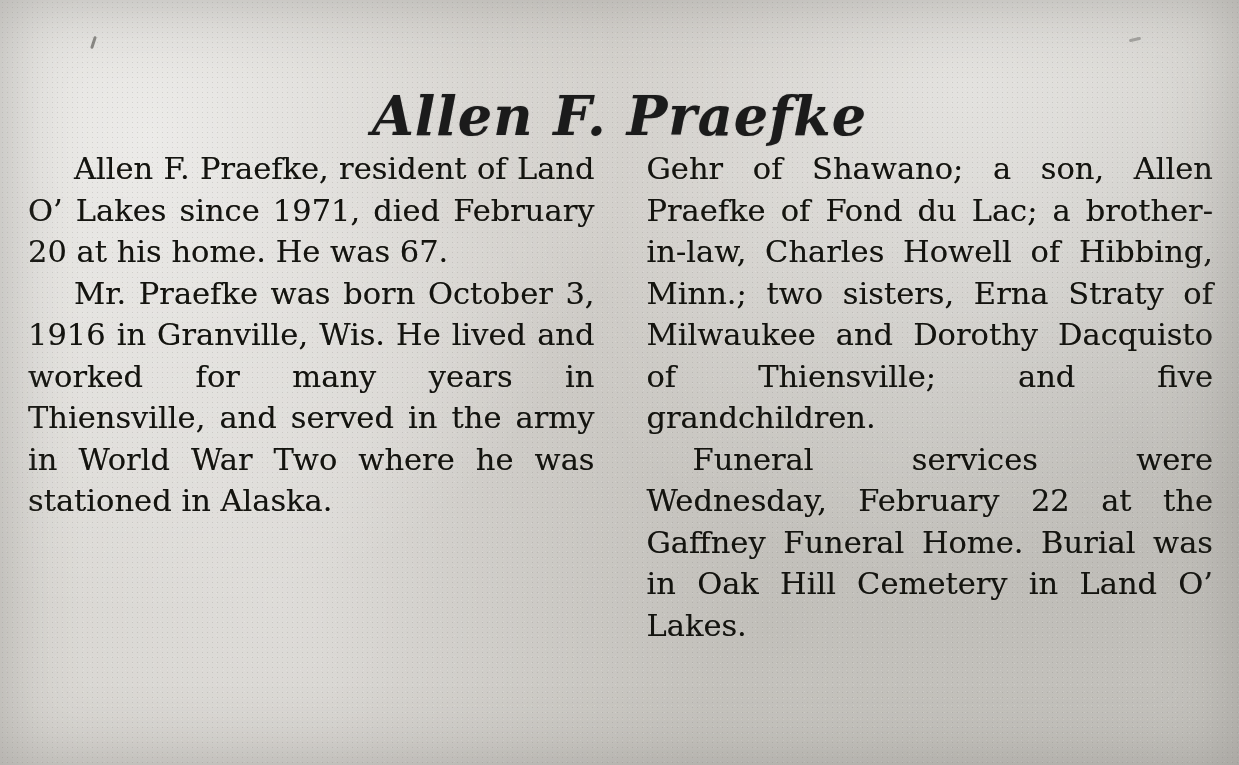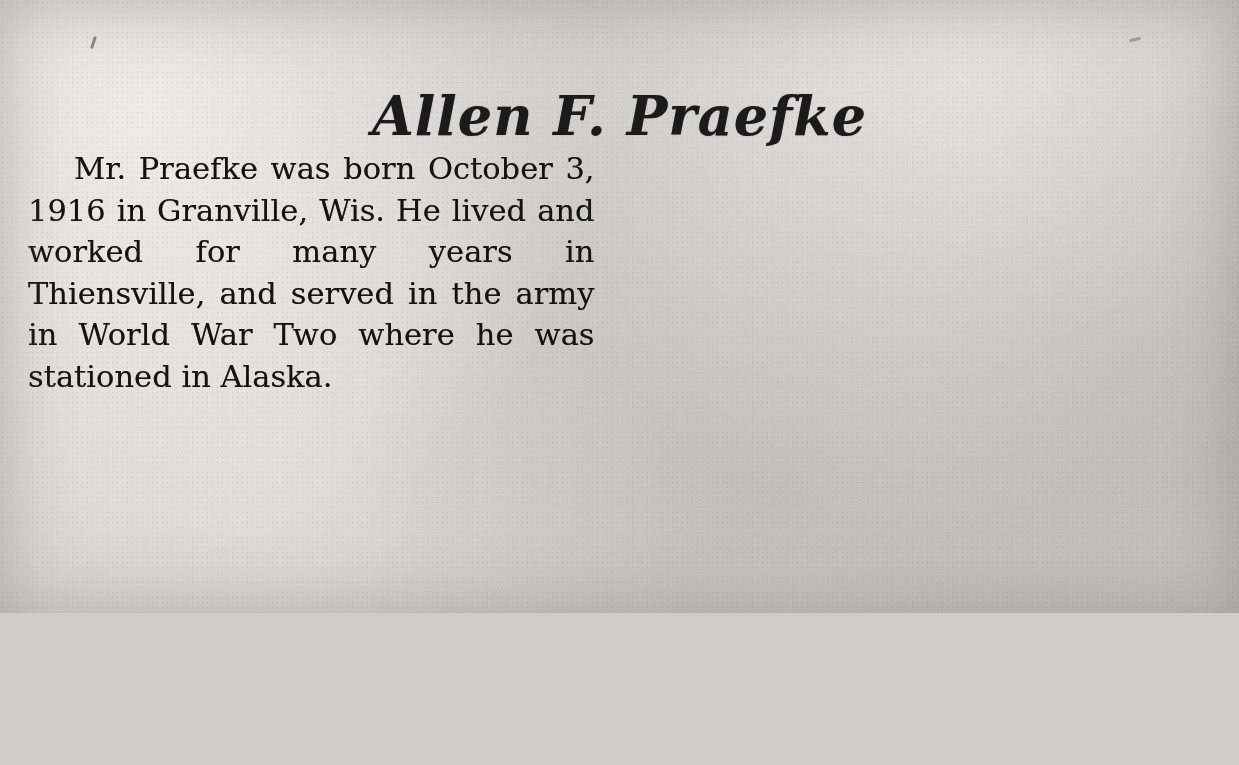--- a/index.html
+++ b/index.html
@@ -11,21 +11,21 @@
     height: 765px;
     background: #cfcdc8;
     font-family: "Liberation Serif", serif;
     overflow: hidden;
   }
 
   
   #clipping {
     position: relative;
     width: 1239px;
-    height: 613px;
+    height: 765px;
     box-sizing: border-box;
     background-color: #d2d0cb;
     background-image:
       radial-gradient(circle at 12% 18%, rgba(255,255,255,0.55) 0%, rgba(255,255,255,0) 38%),
       radial-gradient(circle at 78% 12%, rgba(255,255,255,0.40) 0%, rgba(255,255,255,0) 42%),
       radial-gradient(circle at 62% 82%, rgba(160,158,152,0.35) 0%, rgba(160,158,152,0) 45%),
       radial-gradient(circle at 22% 78%, rgba(255,255,255,0.30) 0%, rgba(255,255,255,0) 40%),
       radial-gradient(circle at 92% 58%, rgba(150,148,143,0.30) 0%, rgba(150,148,143,0) 35%),
       linear-gradient(115deg, #d8d6d1 0%, #cecbc6 45%, #d4d2cd 70%, #c8c6c1 100%);
     filter: none;
@@ -128,22 +128,25 @@
   <div id="grain"></div>
 
   <div class="mark" id="mark-left"></div>
   <div class="mark" id="mark-right"></div>
 
   <h1 id="headline">Allen F. Praefke</h1>
 
   <div id="columns">
 
     <div class="column left">
+      <p>Allen F. Praefke, resident of Land O’ Lakes since 1971, died February 20 at his home. He was 67.</p>
       <p>Mr. Praefke was born October 3, 1916 in Granville, Wis. He lived and worked for many years in Thiensville, and served in the army in World War Two where he was stationed in Alaska.</p>
     </div>
 
     <div class="column right">
+      <p class="cont">Gehr of Shawano; a son, Allen Praefke of Fond du Lac; a brother-in-law, Charles Howell of Hibbing, Minn.; two sisters, Erna Straty of Milwaukee and Dorothy Dacquisto of Thiensville; and five grandchildren.</p>
+      <p>Funeral services were Wednesday, February 22 at the Gaffney Funeral Home. Burial was in Oak Hill Cemetery in Land O’ Lakes.</p>
     </div>
 
   </div>
 
   <div id="vignette"></div>
 </div>
 
 </body></html>

